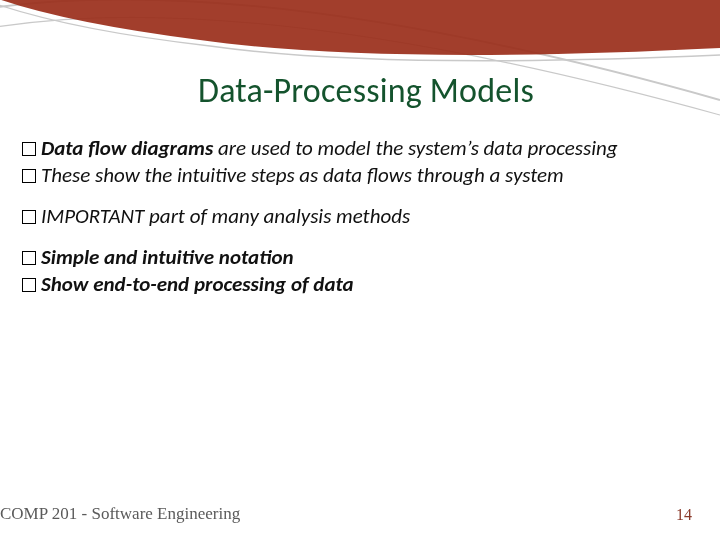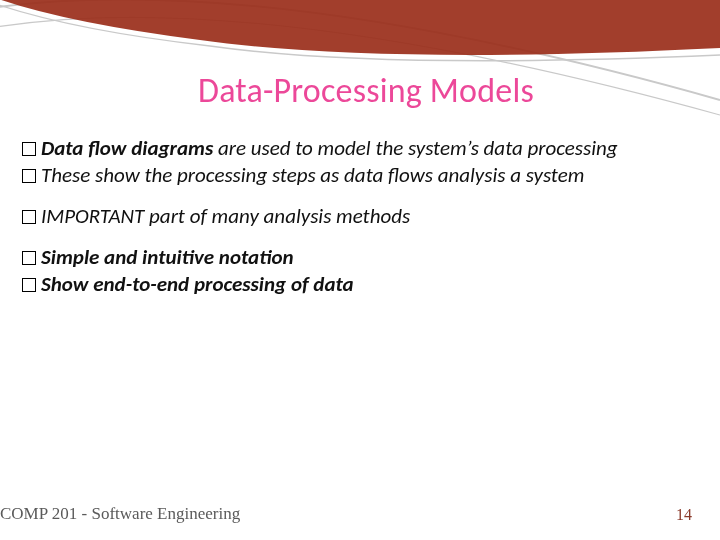--- a/index.html
+++ b/index.html
@@ -15,21 +15,21 @@
     width: 720px; height: 120px;
     pointer-events: none;
   }
   .title {
     position: absolute;
     top: 70px;
     left: 0;
     width: 720px;
     text-align: center;
     font-size: 34px;
-    color: #ec4899;
+    color: #14532d;
     font-weight: 400;
     letter-spacing: 0.2px;
     padding-left: 12px;
   }
   .content {
     position: absolute;
     top: 135px;
     left: 22px;
     width: 676px;
     color: #111;
@@ -82,21 +82,21 @@
 </svg>
 
 <h1 class="title">Data-Processing Models</h1>
 
 <div class="content">
   <div class="group">
     <p class="line">
       <span class="bullet"></span><span class="bold">Data flow diagrams</span><span> are used to model the system’s data processing</span>
     </p>
     <p class="line">
-      <span class="bullet"></span><span class="bold"></span><span>These show the processing steps as data flows analysis a system</span>
+      <span class="bullet"></span><span class="bold"></span><span>These show the intuitive steps as data flows through a system</span>
     </p>
   </div>
 
   <div class="group">
     <p class="line">
       <span class="bullet"></span><span class="bold"></span><span>IMPORTANT part of many analysis methods</span>
     </p>
   </div>
 
   <div class="group">

